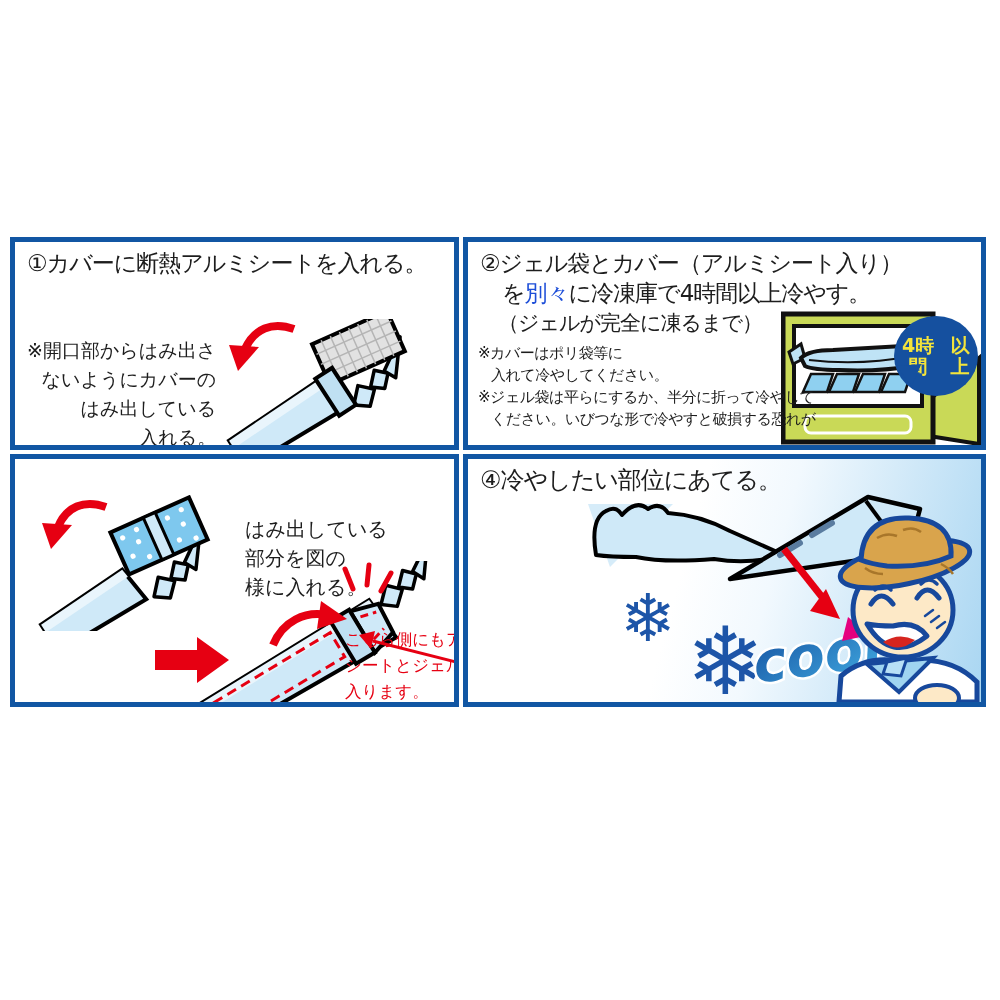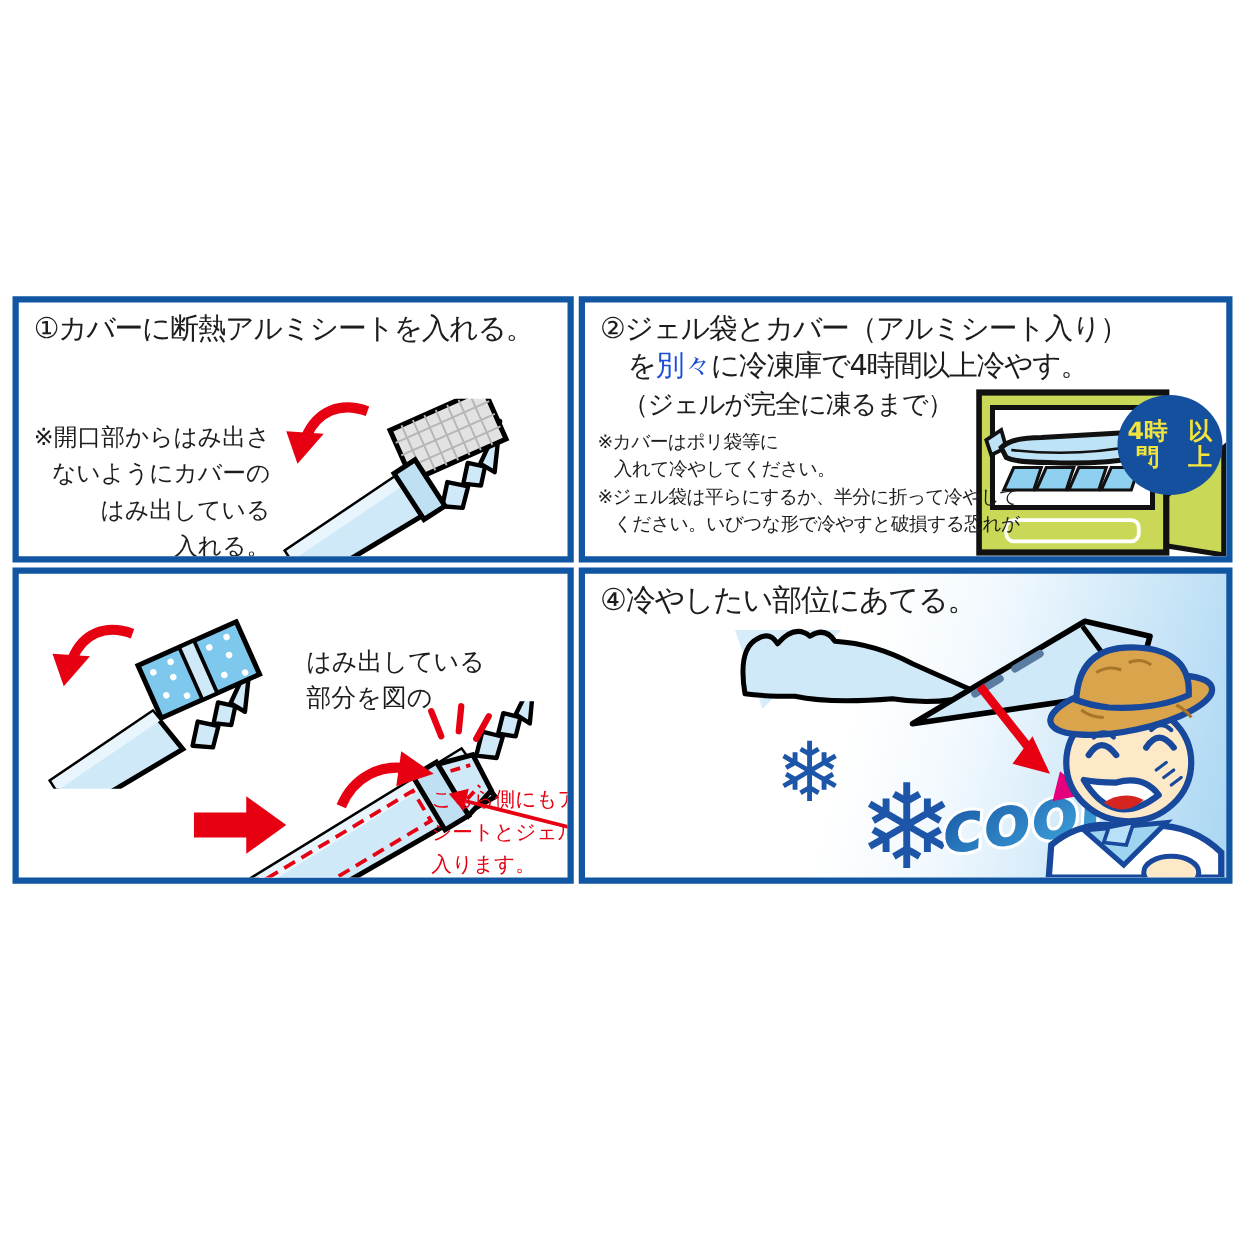--- a/index.html
+++ b/index.html
@@ -108,20 +108,21 @@
     <div class="badge">
       <div>4時間</div>
       <div>以上</div>
     </div>
   </div>
 
   <div class="panel">
     <div class="cap3">
       <div>はみ出している</div>
       <div>部分を図の</div>
+      <div>様に入れる。</div>
     </div>
     <svg class="ill" style="left:5px;top:36px;" width="215" height="136" viewBox="0 0 215 136">
       <g transform="translate(20,128) rotate(-33)">
         <path d="M0,2 L98,0 L102,38 L0,34 Z" fill="#cfe9f8" stroke="#000" stroke-width="4"></path>
         <path d="M0,2 L98,0 L99,9 L0,11 Z" fill="#e9f5fc"></path>
         <g transform="translate(110,34)" fill="#cfe9f8" stroke="#000" stroke-width="3.5" stroke-linejoin="round">
           <polygon points="0,6 14,-8 26,4 13,16"></polygon>
           <polygon points="24,0 36,-12 46,-2 35,9"></polygon>
           <polygon points="44,-6 76,-26 50,6"></polygon>
         </g>

